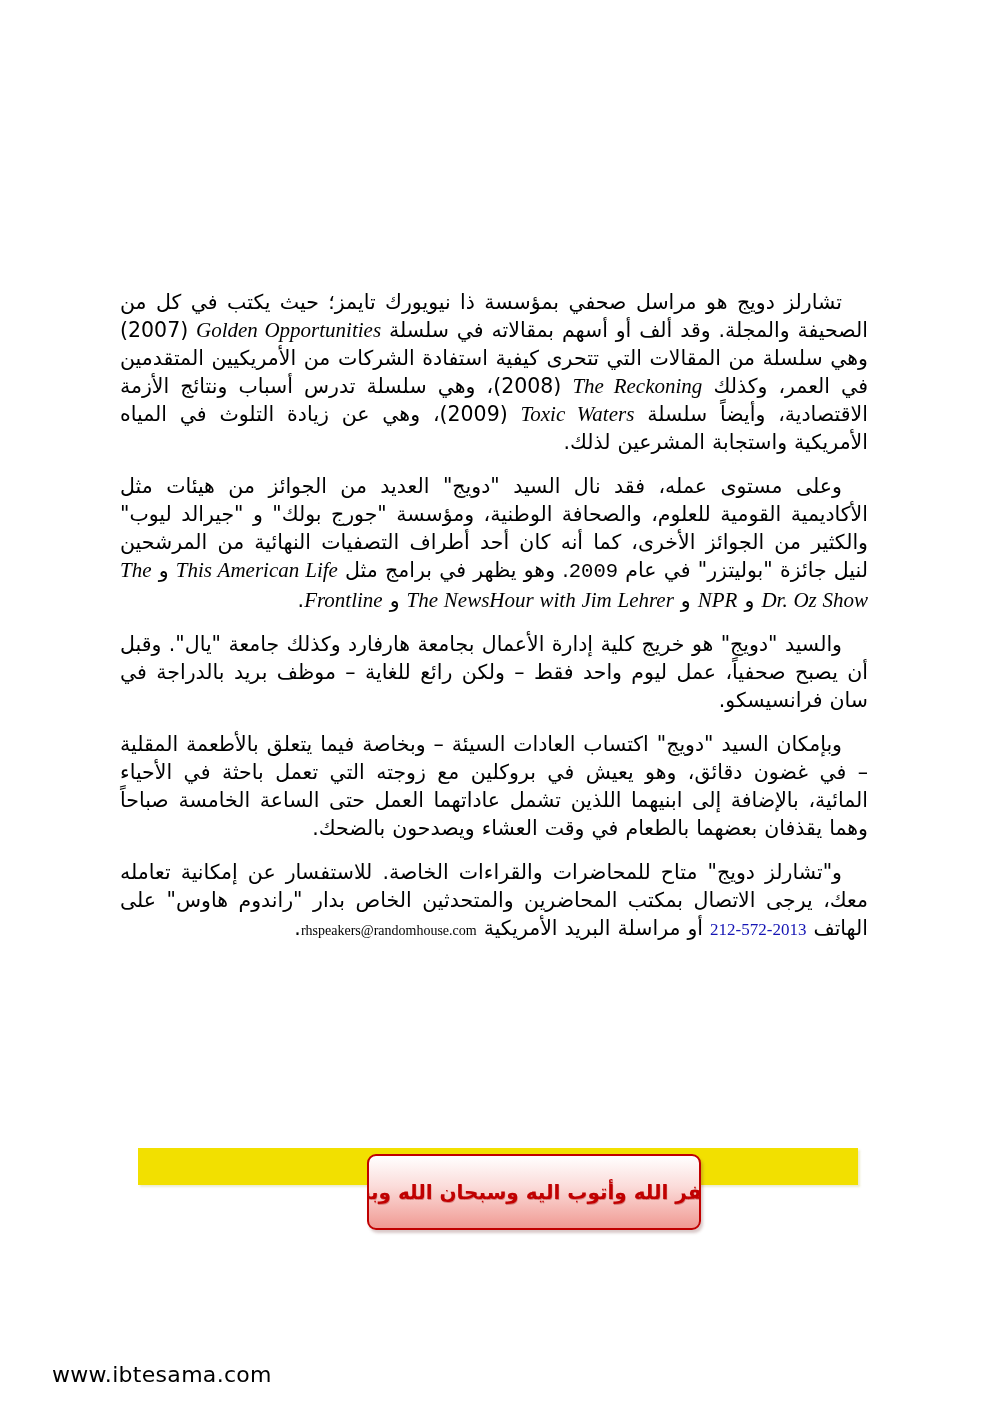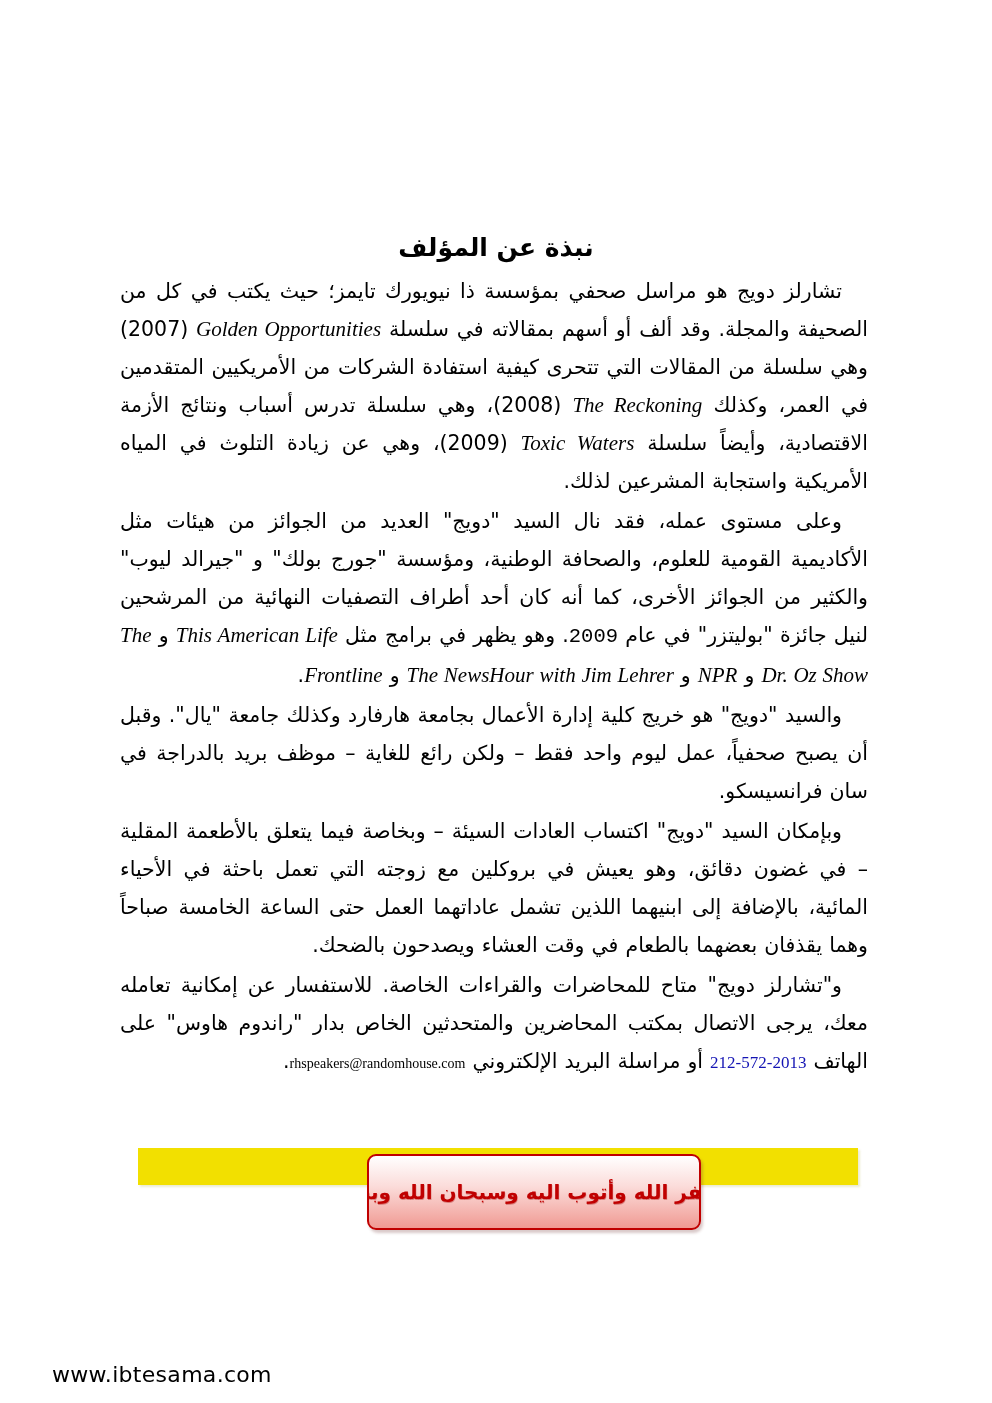--- a/index.html
+++ b/index.html
@@ -43,24 +43,24 @@
     position: absolute;
     top: 272px;
     right: 124px;
     width: 748px;
     direction: rtl;
     text-align: justify;
     text-align-last: auto;
   }
 
   p.para {
-    margin: 0 0 2px 0;
+    margin: 16px 0 2px 0;
     font-family: "DejaVu Sans", "Liberation Sans", sans-serif;
     font-size: 20.5px;
-    line-height: 38px;
+    line-height: 28px;
     text-indent: 26px;
     text-align: justify;
     word-spacing: 0.5px;
     color: #000000;
   }
 
   
   .lat {
     font-family: "Liberation Serif", "DejaVu Serif", serif;
     font-style: italic;
@@ -141,33 +141,32 @@
     color: #000000;
     letter-spacing: 0.3px;
     direction: ltr;
   }
 </style>
 </head>
 <body>
 
 <div class="page">
 
-  <h1 class="doc-title">نبذة عن المؤلف</h1>
 
   <div class="body-block">
 
     <p class="para"><span>تشارلز دويج هو مراسل صحفي بمؤسسة ذا نيويورك تايمز؛ حيث يكتب في كل من الصحيفة والمجلة. وقد ألف أو أسهم بمقالاته في سلسلة </span><span class="lat">Golden Opportunities</span><span> (2007) وهي سلسلة من المقالات التي تتحرى كيفية استفادة الشركات من الأمريكيين المتقدمين في العمر، وكذلك </span><span class="lat">The Reckoning</span><span> (2008)، وهي سلسلة تدرس أسباب ونتائج الأزمة الاقتصادية، وأيضاً سلسلة </span><span class="lat">Toxic Waters</span><span> (2009)، وهي عن زيادة التلوث في المياه الأمريكية واستجابة المشرعين لذلك.</span></p>
 
     <p class="para"><span>وعلى مستوى عمله، فقد نال السيد "دويج" العديد من الجوائز من هيئات مثل الأكاديمية القومية للعلوم، والصحافة الوطنية، ومؤسسة "جورج بولك" و "جيرالد ليوب" والكثير من الجوائز الأخرى، كما أنه كان أحد أطراف التصفيات النهائية من المرشحين لنيل جائزة "بوليتزر" في عام </span><span class="num">2009</span><span>. وهو يظهر في برامج مثل </span><span class="lat">This American Life</span><span> و </span><span class="lat">The Dr. Oz Show</span><span> و </span><span class="lat">NPR</span><span> و </span><span class="lat">The NewsHour with Jim Lehrer</span><span> و </span><span class="lat">Frontline</span><span>.</span></p>
 
     <p class="para">والسيد "دويج" هو خريج كلية إدارة الأعمال بجامعة هارفارد وكذلك جامعة "يال". وقبل أن يصبح صحفياً، عمل ليوم واحد فقط – ولكن رائع للغاية – موظف بريد بالدراجة في سان فرانسيسكو.</p>
 
     <p class="para">وبإمكان السيد "دويج" اكتساب العادات السيئة – وبخاصة فيما يتعلق بالأطعمة المقلية – في غضون دقائق، وهو يعيش في بروكلين مع زوجته التي تعمل باحثة في الأحياء المائية، بالإضافة إلى ابنيهما اللذين تشمل عاداتهما العمل حتى الساعة الخامسة صباحاً وهما يقذفان بعضهما بالطعام في وقت العشاء ويصدحون بالضحك.</p>
 
-    <p class="para"><span>و"تشارلز دويج" متاح للمحاضرات والقراءات الخاصة. للاستفسار عن إمكانية تعامله معك، يرجى الاتصال بمكتب المحاضرين والمتحدثين الخاص بدار "راندوم هاوس" على الهاتف </span><span class="phone">212-572-2013</span><span> أو مراسلة البريد الإلكتروني </span><span class="email">rhspeakers@randomhouse.com</span><span>.</span></p>
+    <p class="para"><span>و"تشارلز دويج" متاح للمحاضرات والقراءات الخاصة. للاستفسار عن إمكانية تعامله معك، يرجى الاتصال بمكتب المحاضرين والمتحدثين الخاص بدار "راندوم هاوس" على الهاتف </span><span class="phone">212-572-2013</span><span> أو مراسلة البريد الأمريكية </span><span class="email">rhspeakers@randomhouse.com</span><span>.</span></p>
 
   </div>
 
   <div class="banner-wrap">
     <div class="banner-yellow"></div>
     <div class="banner-box">
       <span class="banner-text">أستغفر الله وأتوب اليه وسبحان الله وبحمده</span>
     </div>
   </div>
 

